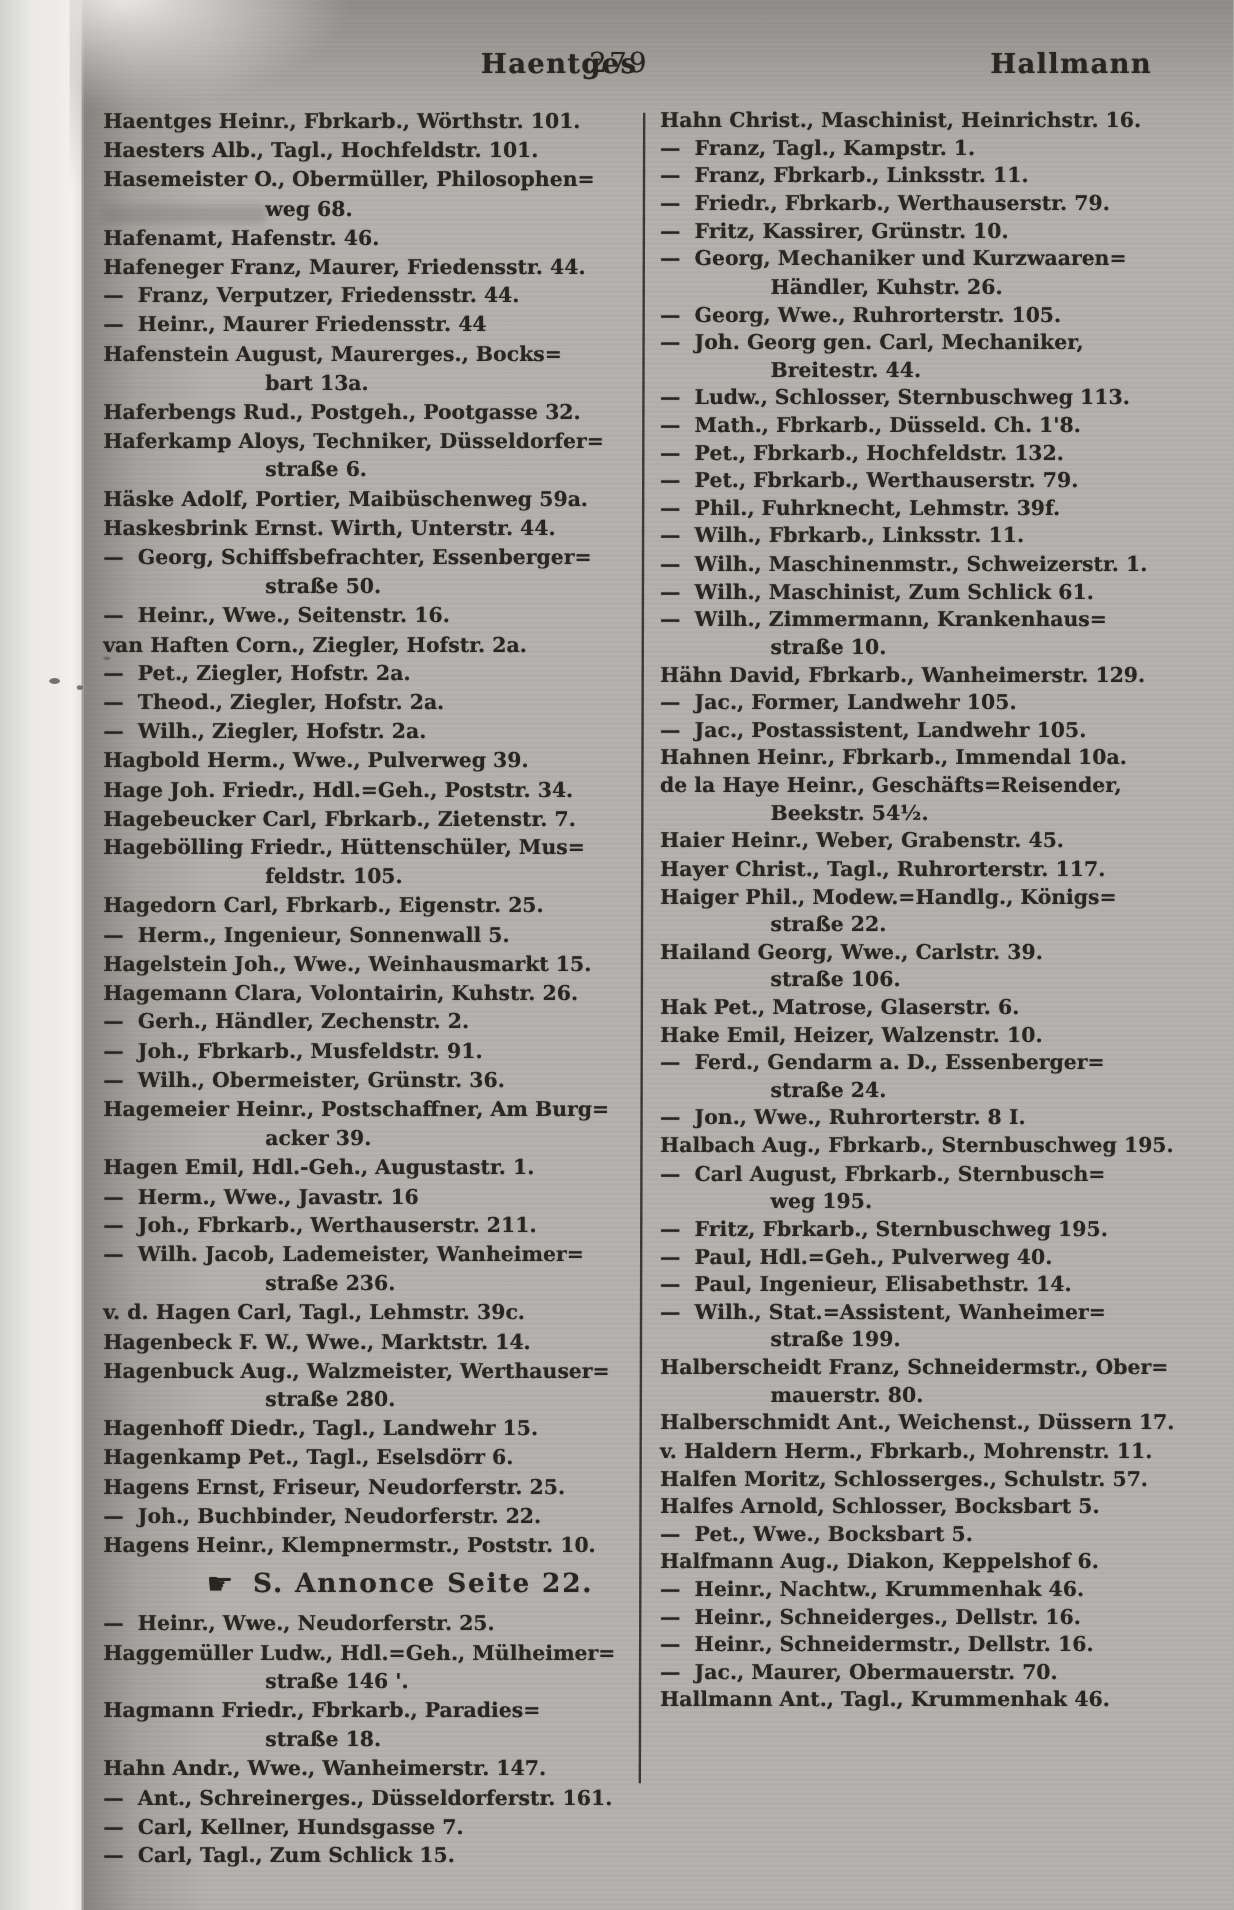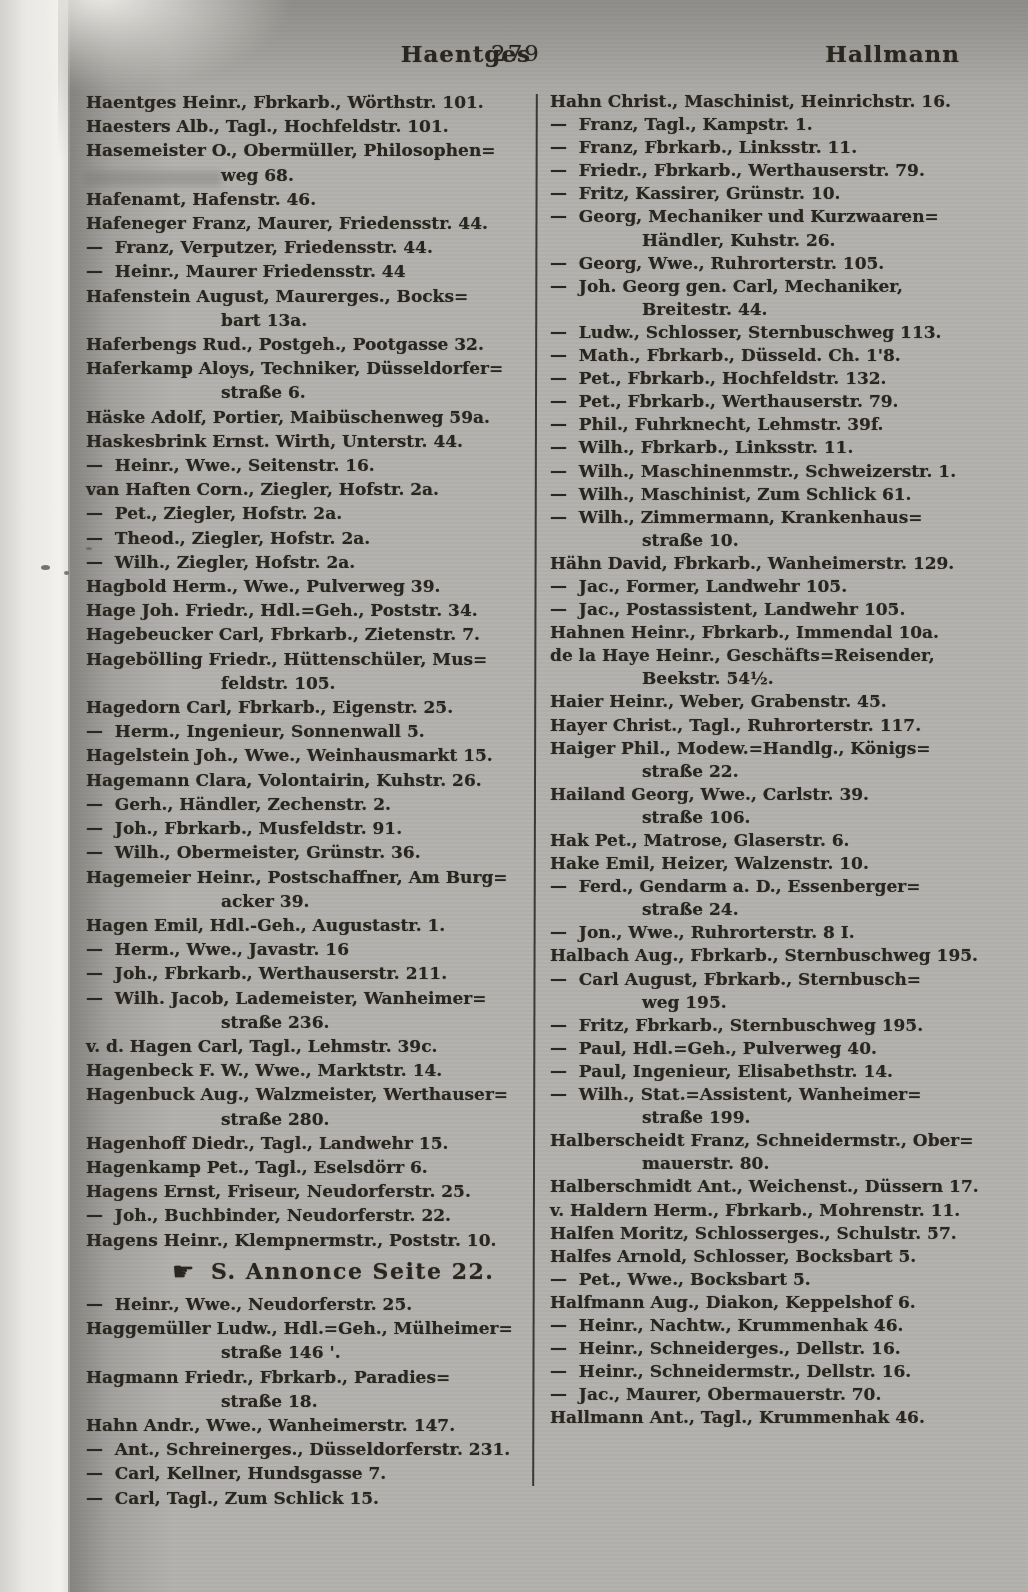--- a/index.html
+++ b/index.html
@@ -134,20 +134,24 @@
         <div class="line">Haferkamp Aloys, Techniker, Düsseldorfer=</div>
         <div class="line cont">straße 6.</div>
       </div>
       <div class="entry">
         <div class="line">Häske Adolf, Portier, Maibüschenweg 59a.</div>
       </div>
       <div class="entry">
         <div class="line">Haskesbrink Ernst. Wirth, Unterstr. 44.</div>
       </div>
       <div class="entry">
+        <div class="line">—  Georg, Schiffsbefrachter, Essenberger=</div>
+        <div class="line cont">straße 50.</div>
+      </div>
+      <div class="entry">
         <div class="line">—  Heinr., Wwe., Seitenstr. 16.</div>
       </div>
       <div class="entry">
         <div class="line">van Haften Corn., Ziegler, Hofstr. 2a.</div>
       </div>
       <div class="entry">
         <div class="line">—  Pet., Ziegler, Hofstr. 2a.</div>
       </div>
       <div class="entry">
         <div class="line">—  Theod., Ziegler, Hofstr. 2a.</div>
@@ -242,21 +246,21 @@
         <div class="line cont">straße 146 '.</div>
       </div>
       <div class="entry">
         <div class="line">Hagmann Friedr., Fbrkarb., Paradies=</div>
         <div class="line cont">straße 18.</div>
       </div>
       <div class="entry">
         <div class="line">Hahn Andr., Wwe., Wanheimerstr. 147.</div>
       </div>
       <div class="entry">
-        <div class="line">—  Ant., Schreinerges., Düsseldorferstr. 231.</div>
+        <div class="line">—  Ant., Schreinerges., Düsseldorferstr. 161.</div>
       </div>
       <div class="entry">
         <div class="line">—  Carl, Kellner, Hundsgasse 7.</div>
       </div>
       <div class="entry">
         <div class="line">—  Carl, Tagl., Zum Schlick 15.</div>
       </div>
     </div>
   <div class="col col-right" id="col-right">
       <div class="entry">

